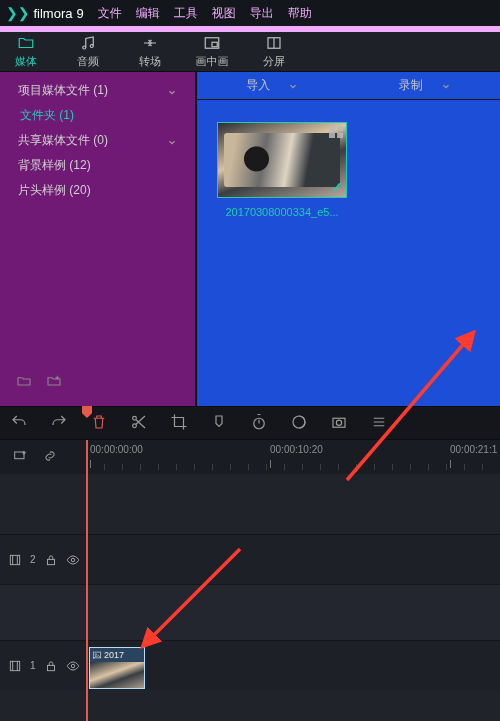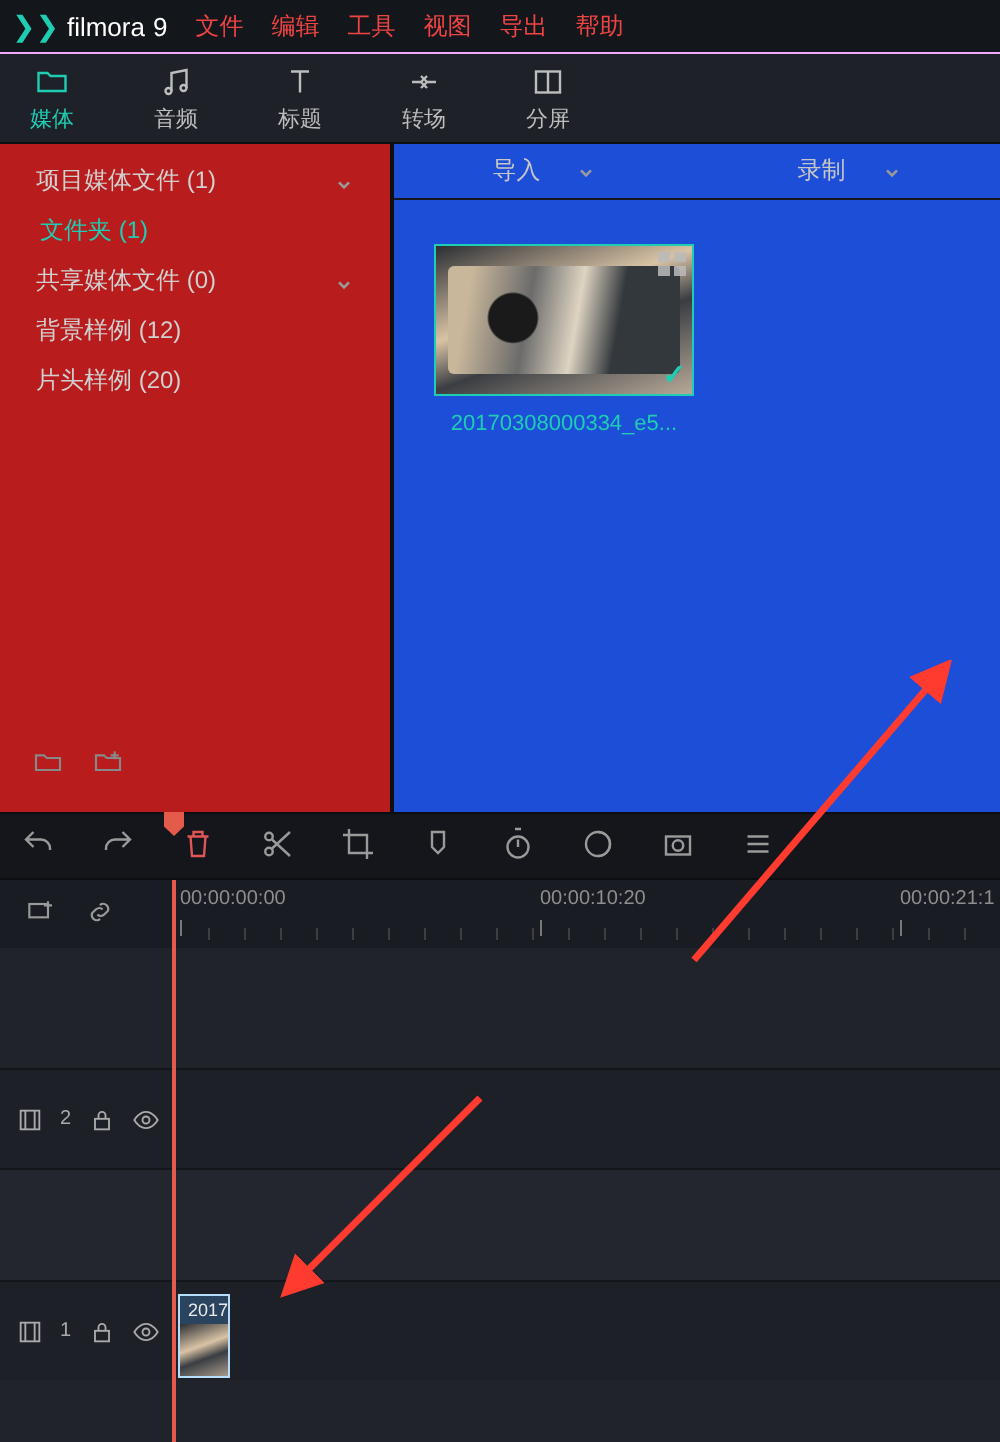--- a/index.html
+++ b/index.html
@@ -31,27 +31,27 @@
     font-weight: 500;
   }
   .logo-mark {
     color: #1ecdb3;
     font-size: 14px;
   }
   .menu {
     display: flex;
     gap: 14px;
   }
-  .menu span { color: #ef4444; cursor: default; }
+  .menu span { color: #f0abfc; cursor: default; }
 
   
   .tooltabs {
     height: 46px;
     background: #1e2228;
-    border-top: 1px solid #f0abfc;
+    border-top: 6px solid #f0abfc;
     border-bottom: 1px solid #0d0f12;
     display: flex;
     align-items: center;
     padding: 0 4px;
     gap: 18px;
   }
   .tooltab {
     display: flex;
     flex-direction: column;
     align-items: center;
@@ -65,21 +65,21 @@
   .tooltab .tt-icon svg { width:18px; height:18px; stroke:#bdbdbd; fill:none; stroke-width:1.6;}
   .tooltab.active .tt-icon svg { stroke:#1ecdb3; }
 
   
   .mainrow {
     display:flex;
     height: 334px;
   }
   .sidebar {
     width: 195px;
-    background: #b91c1c;
+    background: #701a75;
     padding: 6px 0;
     display:flex;
     flex-direction:column;
     text-align:center;
   }
   .side-item {
     padding: 4px 18px 4px 18px;
     display:flex;
     justify-content:space-between;
     align-items:center;
@@ -254,21 +254,21 @@
     display:flex;
     align-items:center;
     gap:8px;
     padding-left:8px;
     font-size:10px;
     color:#aaa;
   }
   .thead svg{width:14px;height:14px;stroke:#aaa;fill:none;stroke-width:1.6;}
   .clip {
     position:absolute;
-    left:89px; width:26px; height:42px;
+    left:89px; width:56px; height:42px;
     top:173px;
     border:1px solid #b6defc;
     background:
       linear-gradient(#1f2b3c,#1f2b3c) 0 0/100% 14px no-repeat,
       linear-gradient(160deg,#2b2e33 0%, #d9c3a5 40%, #3a3d42 60%, #b7a998 100%) 0 14px/100% 28px no-repeat;
     z-index:5;
     overflow:hidden;
   }
   .clip-strip{
     position:absolute; top:0; left:0; right:0; height:14px;
@@ -319,32 +319,33 @@
           <path d="M9 18V6l10-2v12"></path>
           <circle cx="7" cy="18" r="2"></circle>
           <circle cx="17" cy="16" r="2"></circle>
         </svg>
       </span>
     <span>音频</span>
   </div>
   <div class="tooltab">
     <span class="tt-icon">
         <svg viewBox="0 0 24 24">
-          <path d="M6 5h12M12 5v14"></path>
+          <path d="M4 12h6m4 0h6M10 8l4 4-4 4M14 8l-4 4 4 4"></path>
         </svg>
       </span>
-    <span>标题</span>
+    <span>转场</span>
   </div>
   <div class="tooltab">
     <span class="tt-icon">
         <svg viewBox="0 0 24 24">
-          <path d="M4 12h6m4 0h6M10 8l4 4-4 4M14 8l-4 4 4 4"></path>
+          <rect x="3" y="5" width="18" height="14"></rect>
+          <rect x="12" y="11" width="7" height="6"></rect>
         </svg>
       </span>
-    <span>转场</span>
+    <span>画中画</span>
   </div>
   <div class="tooltab">
     <span class="tt-icon">
         <svg viewBox="0 0 24 24">
           <rect x="4" y="5" width="16" height="14"></rect>
           <path d="M12 5v14"></path>
         </svg>
       </span>
     <span>分屏</span>
   </div>

